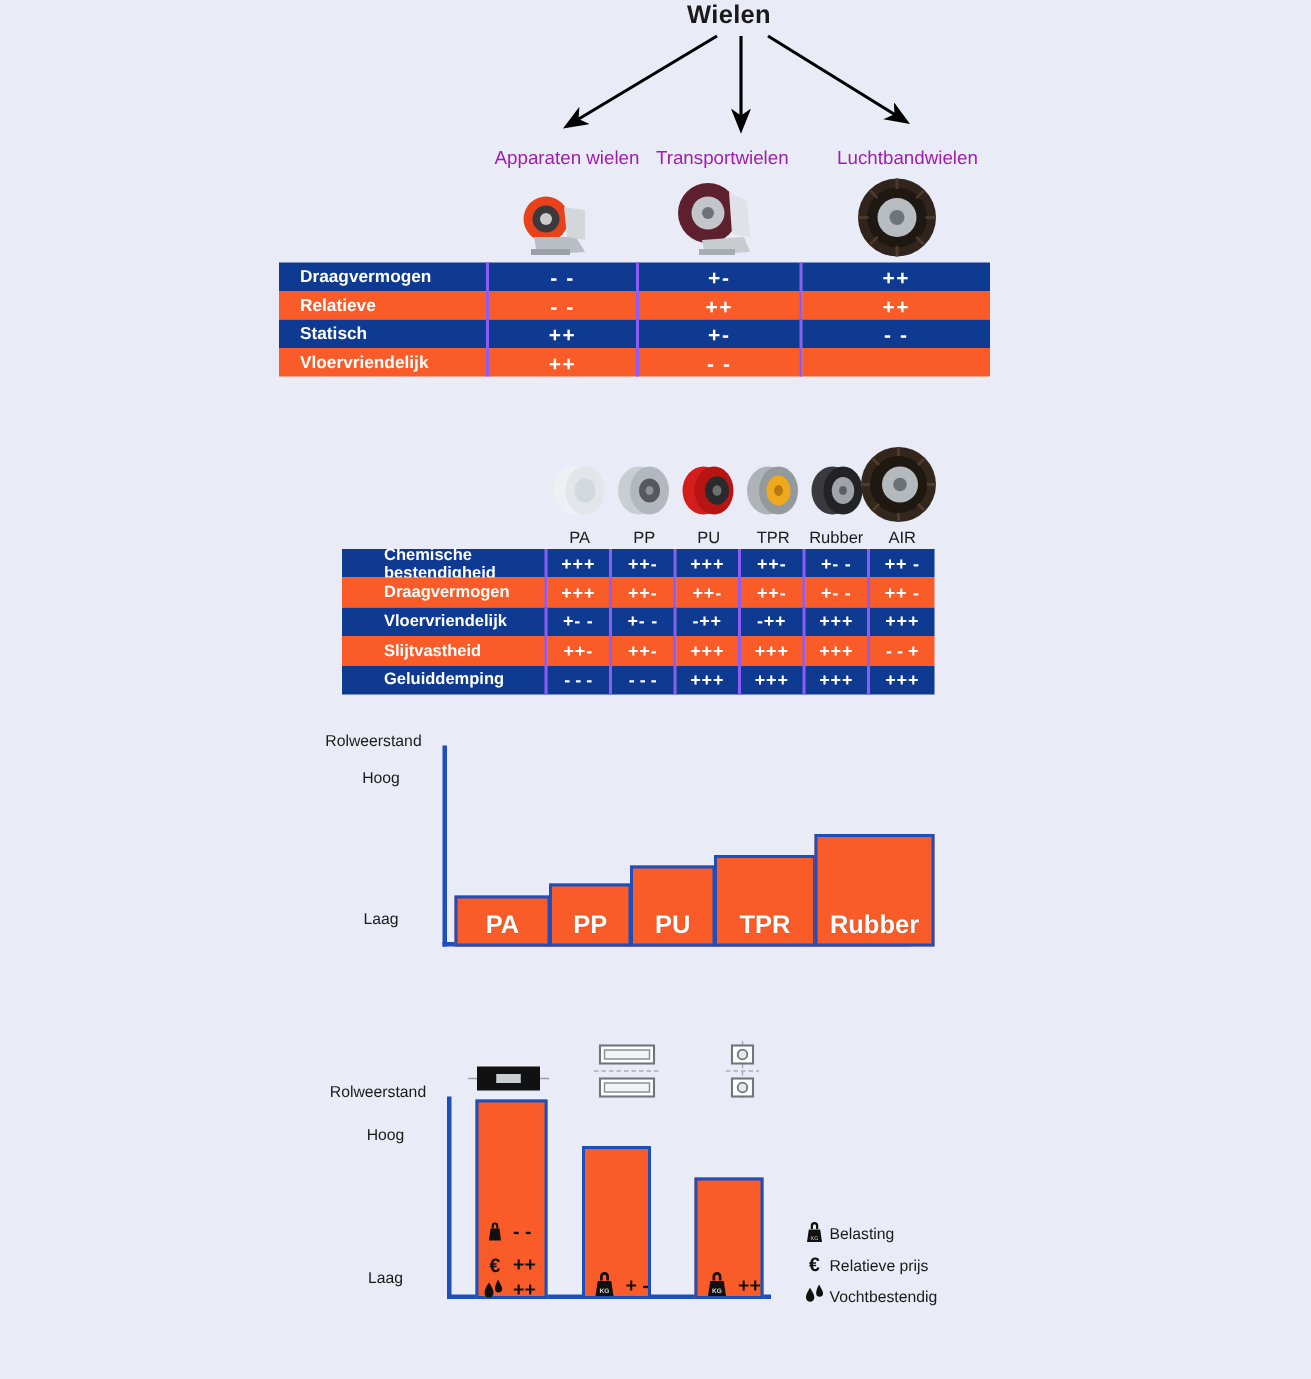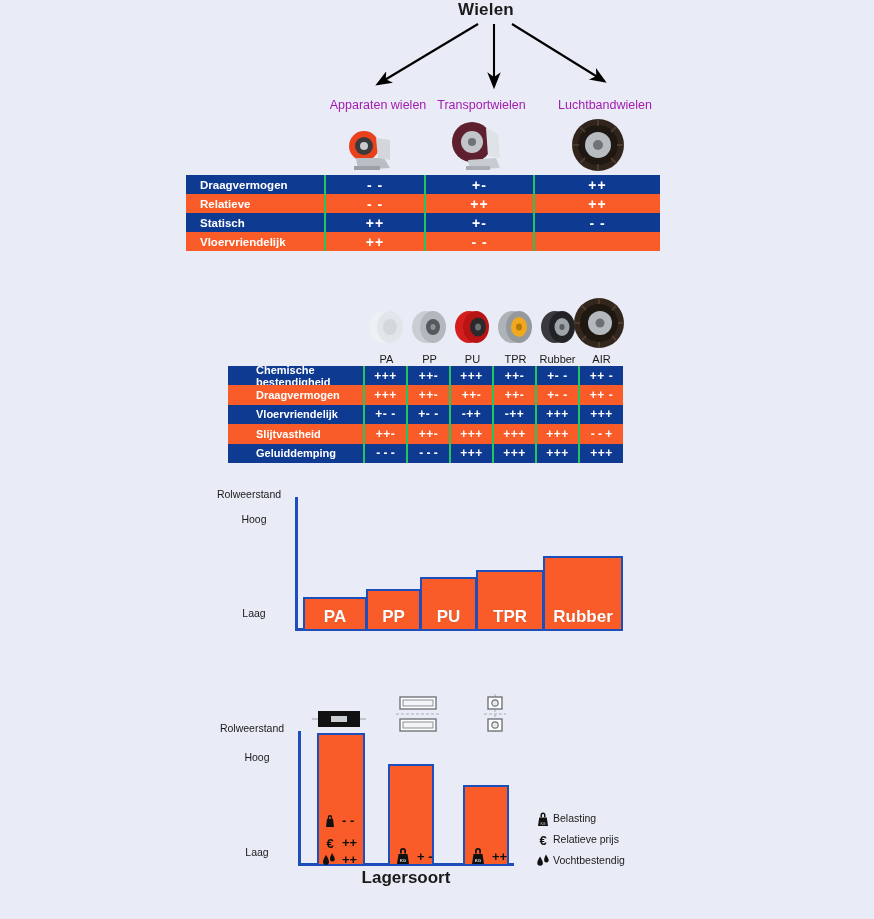--- a/index.html
+++ b/index.html
@@ -26,21 +26,21 @@
   }
   .wheel-photo { position: absolute; }
 
   
   .grid { position: absolute; border-collapse: collapse; }
   .grid .row { display: flex; }
   .grid .cell {
     box-sizing: border-box;
     display: flex; align-items: center;
     color: #ffffff;
-    border-right: 2px solid #22c55e;
+    border-right: 2px solid #8b5cf6;
   }
   .grid .cell:last-child { border-right: none; }
   .row.blue .cell { background: #0f3a92; }
   .row.orange .cell { background: #f95c28; }
   .cell.label { padding-left: 14px; font-weight: bold; font-size: 11.5px; }
   .cell.val { justify-content: center; font-weight: bold; letter-spacing: 1px; }
 
   
   #table-wheeltypes { left: 186px; top: 175px; }
   #table-wheeltypes .row { height: 19px; }
@@ -89,21 +89,21 @@
   
   .ann {
     position: absolute; display: flex; align-items: center;
     font-size: 13px; font-weight: bold; color: #111;
   }
   .ann .sym { margin-right: 5px; display: inline-flex; }
 
   
   .legend { position: absolute; }
   .legend-item {
-    display: flex; align-items: flex-start; height: 17px; margin-bottom: 4px;
+    display: flex; align-items: flex-end; height: 17px; margin-bottom: 4px;
   }
   .legend-item .sym { width: 20px; display: inline-flex; justify-content: center; }
   .legend-item .txt { font-size: 10.5px; color: #1a1a1a; }
 </style>
 </head>
 <body>
 
 <div class="stage">
 
   <div class="abs" id="root-title">Wielen</div>
@@ -396,21 +396,20 @@
     <span class="sym">
       <svg width="18" height="18" viewBox="0 0 18 18">
           <path d="M3 17 L15 17 L13.5 7 L4.5 7 Z" fill="#111"></path>
           <path d="M9 1 a3 3 0 0 1 3 3 v2.6 h-1.8 v-2.6 a1.2 1.2 0 0 0 -2.4 0 v2.6 h-1.8 v-2.6 A3 3 0 0 1 9 1 z" fill="#111"></path>
           <text x="9" y="15" font-family="Liberation Sans, sans-serif" font-size="4.4" text-anchor="middle" fill="#d8d8d8">KG</text>
         </svg>
     </span>
     <span>++</span>
   </div>
 
-  <div class="chart-title" style="left:298px; top:868px; width:216px;">Lagersoort</div>
 
   <div class="legend" style="left:533px; top:812px;">
     <div class="legend-item">
       <span class="sym">
         <svg width="14" height="15" viewBox="0 0 14 15">
             <path d="M2 14 L12 14 L10.8 5.6 L3.2 5.6 Z" fill="#111"></path>
             <path d="M7 0.6 a2.5 2.5 0 0 1 2.5 2.5 v2.2 h-1.5 v-2.2 a1 1 0 0 0 -2 0 v2.2 h-1.5 v-2.2 A2.5 2.5 0 0 1 7 0.6 z" fill="#111"></path>
             <text x="7" y="12.6" font-family="Liberation Sans, sans-serif" font-size="3.6" text-anchor="middle" fill="#d8d8d8">KG</text>
           </svg>
       </span>

